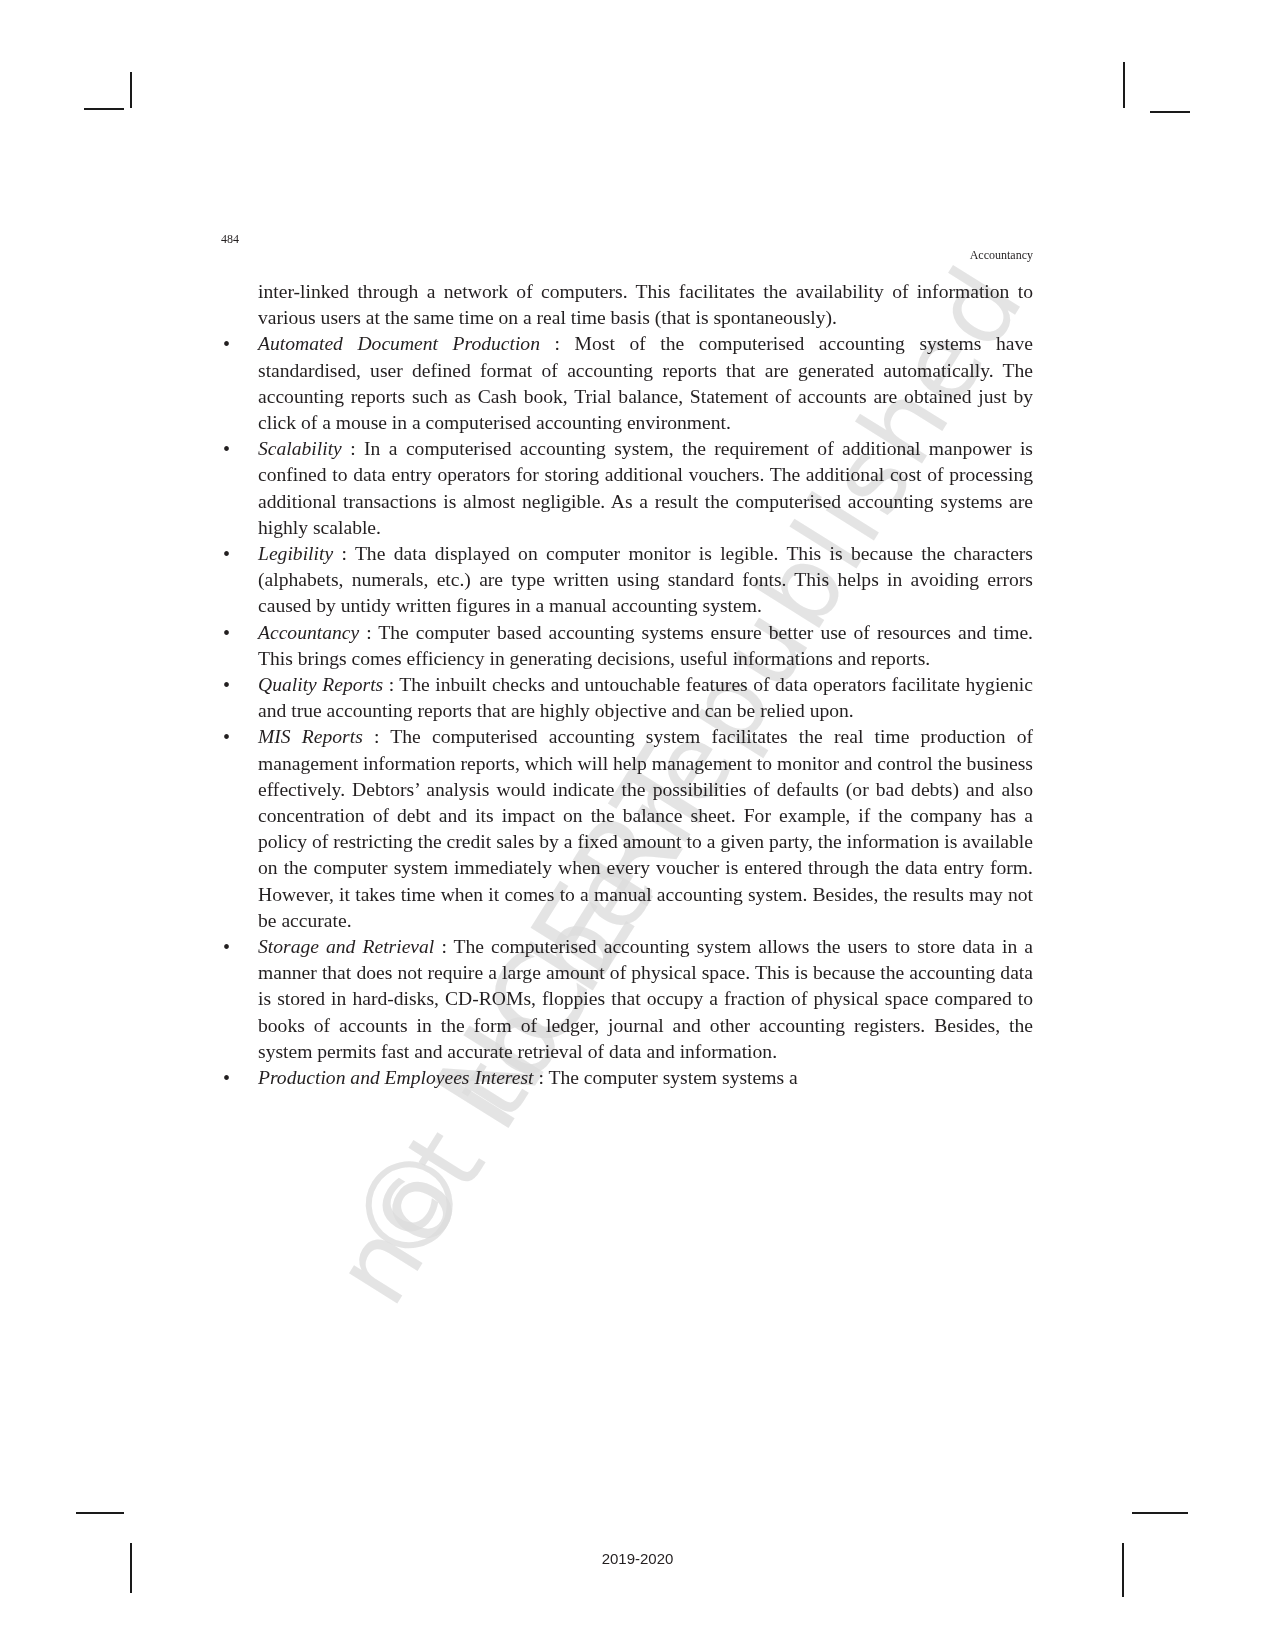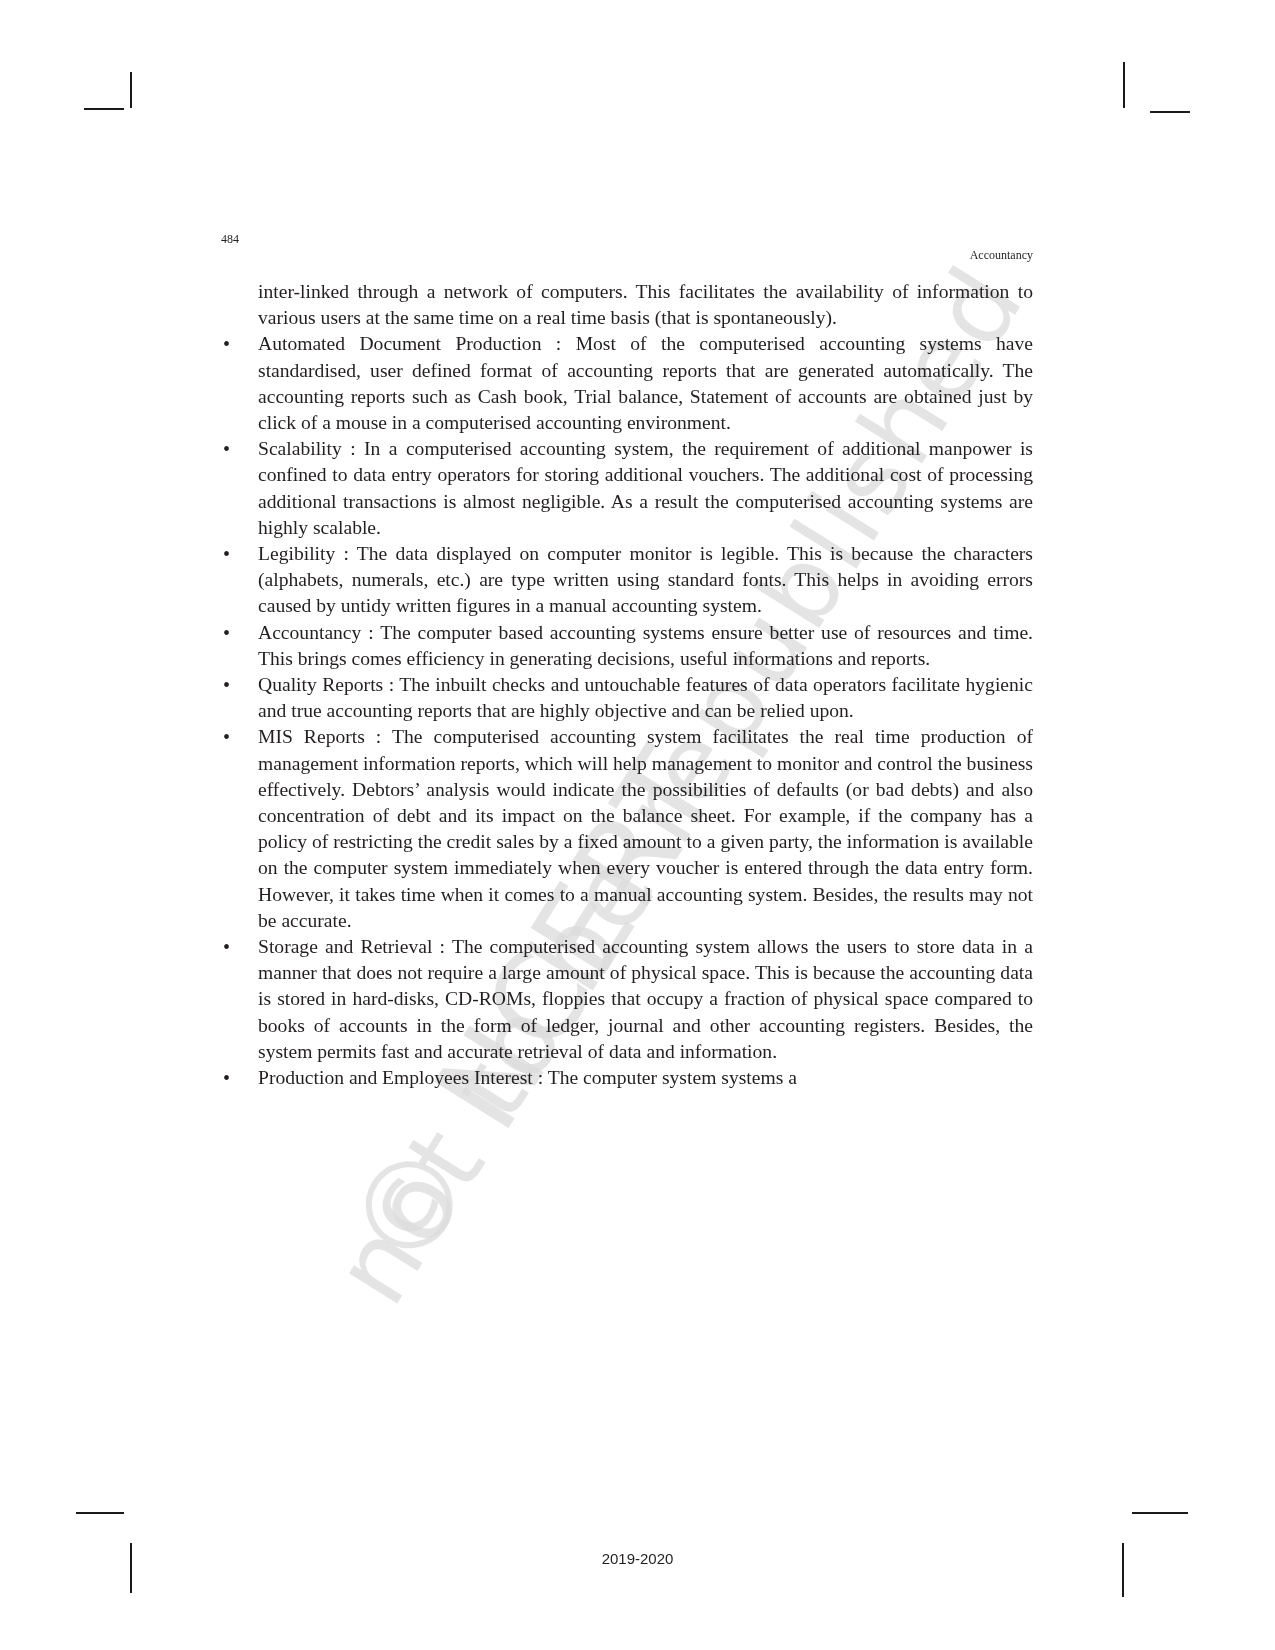--- a/index.html
+++ b/index.html
@@ -13,21 +13,21 @@
                     white-space: nowrap; letter-spacing: 4px; opacity: 0.75; }
   .running-head { position: absolute; top: 232px; left: 221px; right: 242px; height: 24px;
                   font-size: 12px; font-family: "Liberation Serif", serif; }
   .page-num { position: absolute; left: 0; top: 0; }
   .book-title { position: absolute; right: 0; top: 0; margin-top: 16px; }
   .content { position: absolute; top: 279px; left: 221px; width: 812px; font-size: 19.6px;
              line-height: 26.2px; font-family: "Liberation Serif", serif; }
   .para { margin: 0; padding-left: 37px; text-align: justify; }
   .item { position: relative; margin: 0; padding-left: 37px; text-align: justify; }
   .bullet { position: absolute; left: 2px; top: 0; font-size: 20px; }
-  .term { }
+  .term { font-style: italic; }
   .footer { position: absolute; top: 1550px; left: 0; width: 1275px; text-align: center;
             font-family: "Liberation Sans", sans-serif; font-size: 15px; color: #231f20; }
 </style>
 </head>
 <body>
 
 <div class="crop" style="left:84px; top:108px; width:40px; height:2px;"></div>
 <div class="crop" style="left:130px; top:72px; width:2px; height:36px;"></div>
 <div class="crop" style="left:1123px; top:62px; width:2px; height:46px;"></div>
 <div class="crop" style="left:1150px; top:111px; width:40px; height:2px;"></div>

